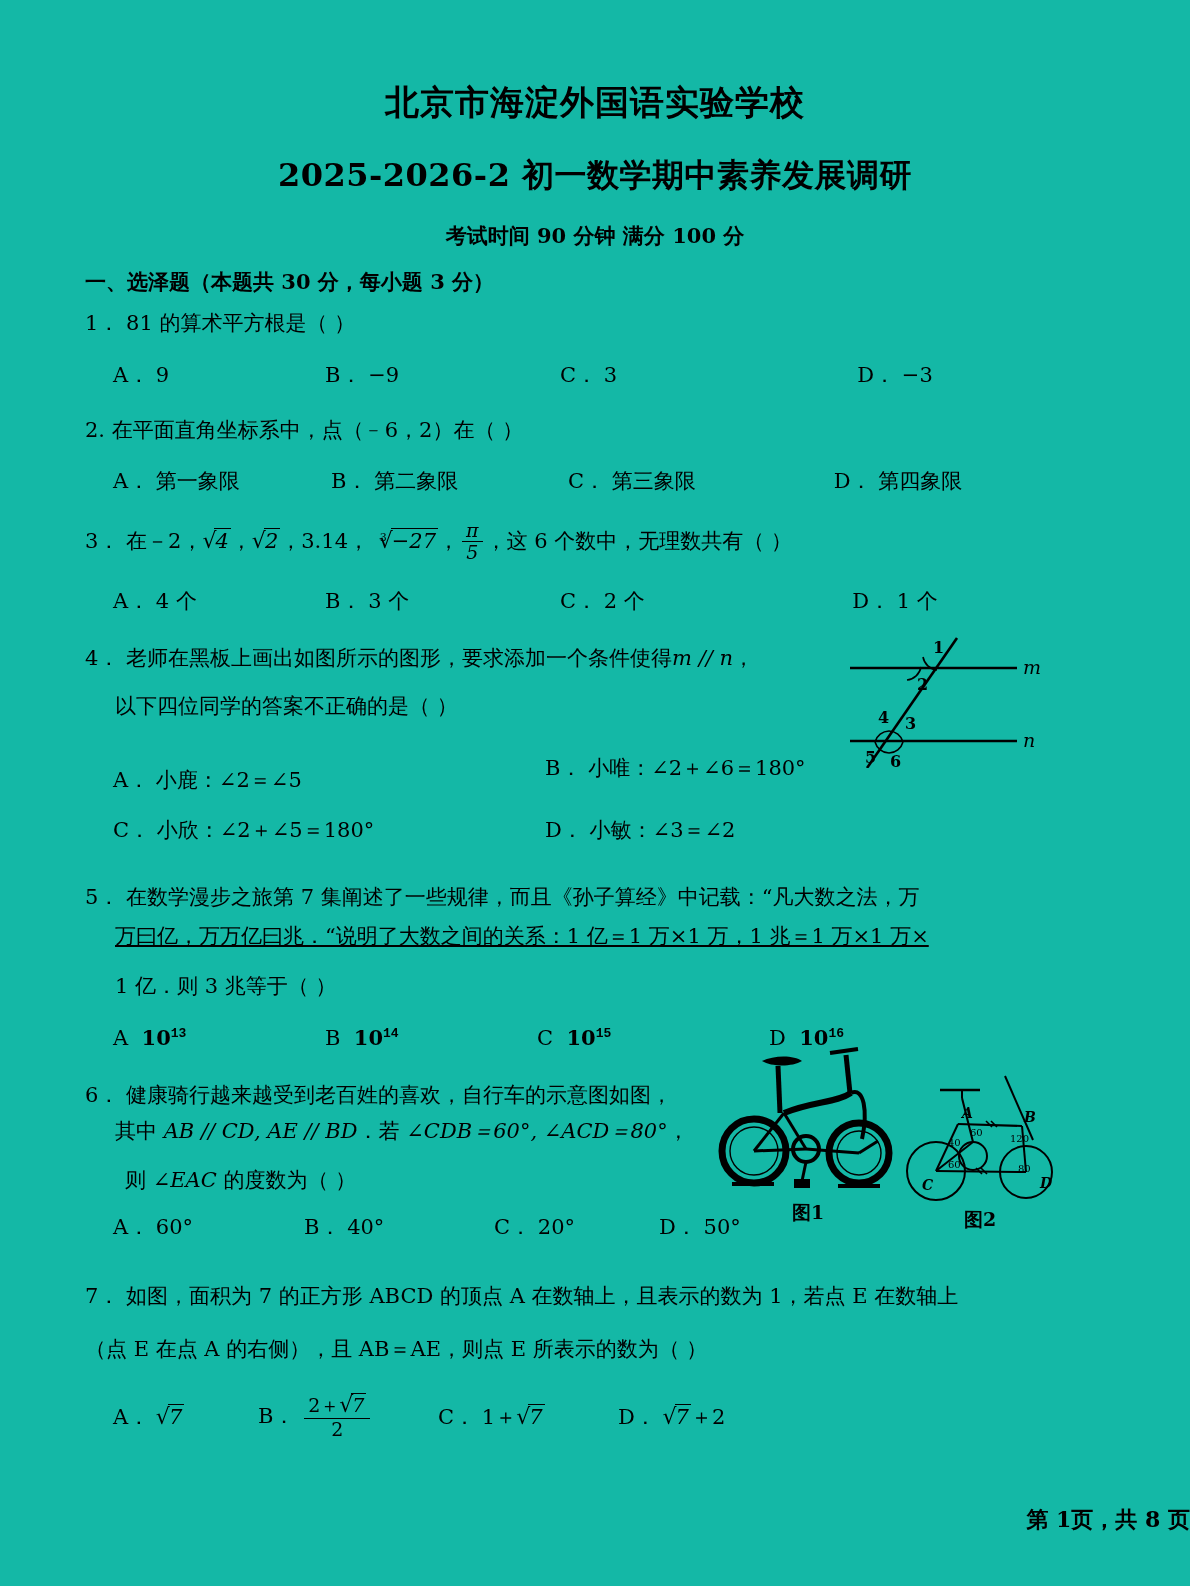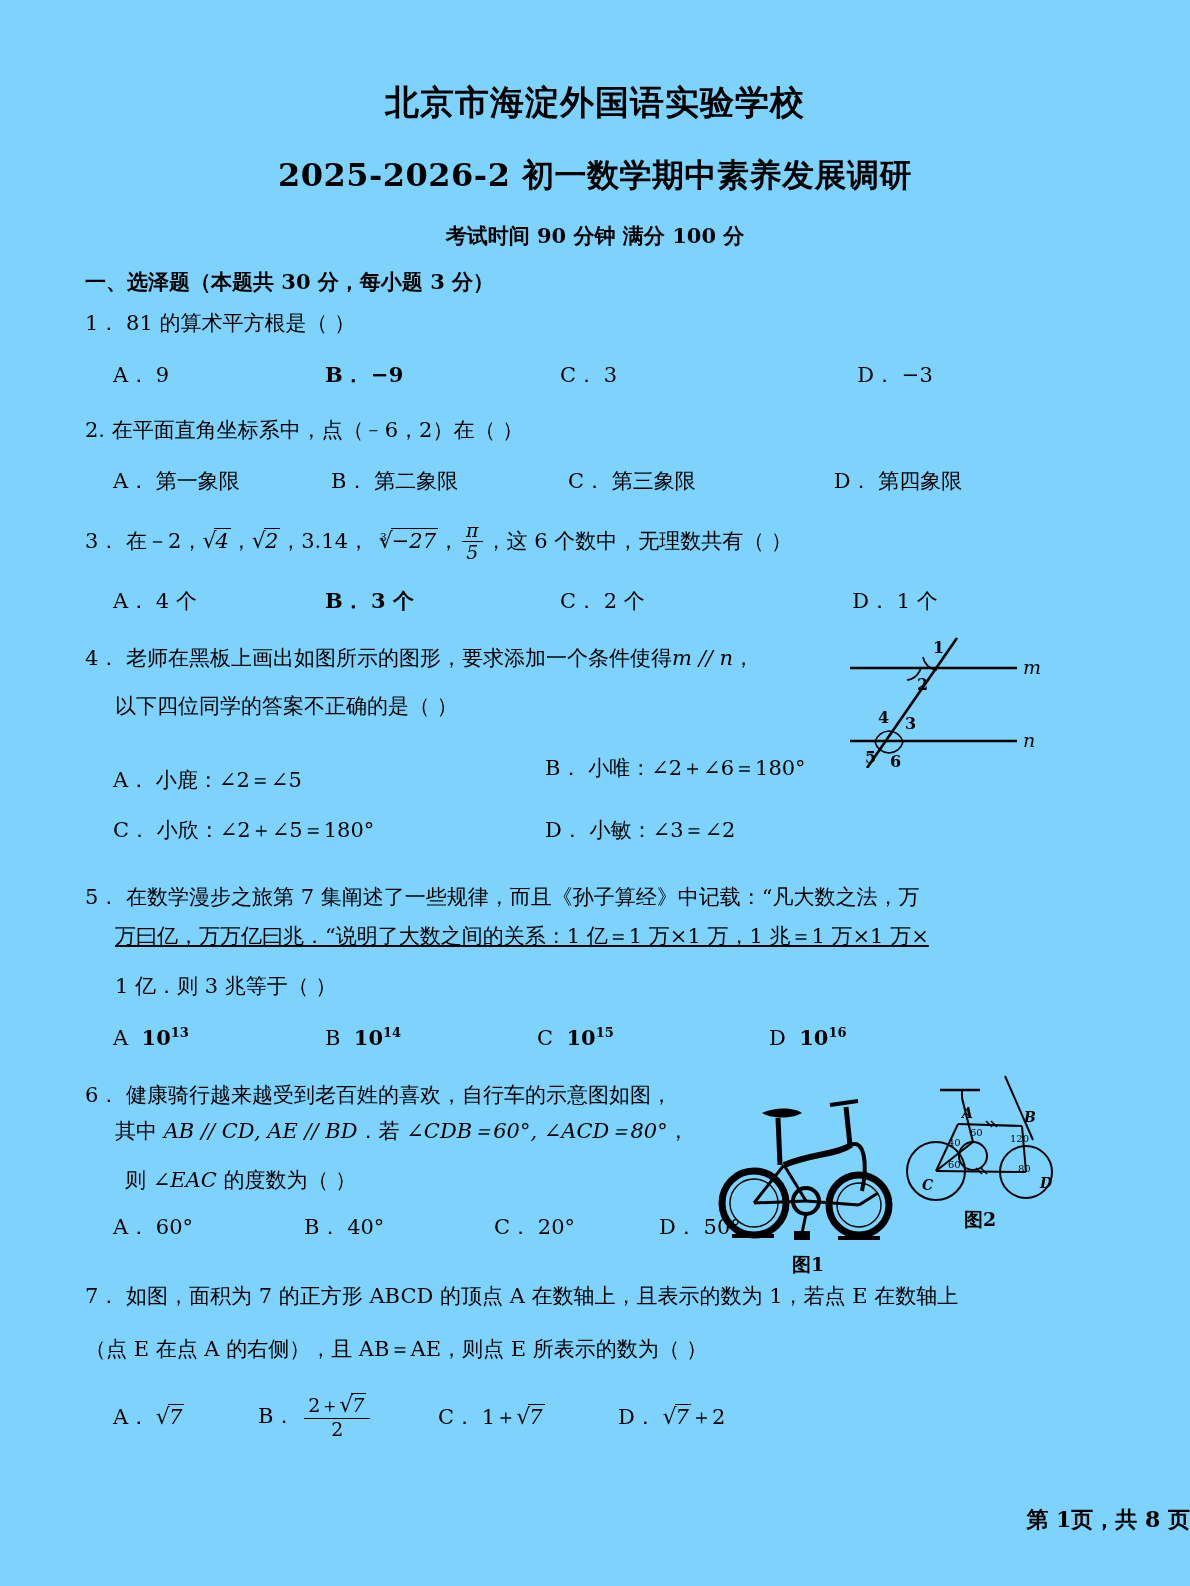--- a/index.html
+++ b/index.html
@@ -8,21 +8,21 @@
     background: #ffffff;
   }
   body {
     font-family: "DejaVu Serif", "Liberation Serif", serif;
     color: #000000;
   }
   .page {
     position: relative;
     width: 1190px;
     height: 1586px;
-    background: #7dd3fc;
+    background: #14b8a6;
     overflow: hidden;
     box-sizing: border-box;
   }
 
   
   .hdr-title {
     text-align: center;
     font-family: "DejaVu Serif", "Liberation Serif", serif;
     font-weight: bold;
     font-size: 34px;
@@ -70,21 +70,21 @@
     position: relative;
     margin-left: 113px;
     font-size: 21px;
     white-space: nowrap;
   }
   .opt {
     display: inline-block;
     vertical-align: middle;
   }
   .opt-a { width: 212px; }
-  .opt-b { width: 235px; font-weight: bold; }
+  .opt-b { width: 235px; }
   .opt-c { width: 235px; }
   .opt-d { width: 200px; text-align: center; }
 
   .opt-w2a { width: 218px; }
   .opt-w2b { width: 237px; }
   .opt-w2c { width: 230px; }
 
   .mathit { font-style: italic; font-family: "DejaVu Serif","Liberation Serif",serif; }
 
   
@@ -110,21 +110,21 @@
     text-align: center;
     font-size: 19px;
     line-height: 1.12;
     margin: 0 3px;
     position: relative;
     top: -1px;
   }
   .frac .num { display: block; padding: 0 4px; }
   .frac .den { display: block; border-top: 1.6px solid #000; padding: 0 4px; }
 
-  sup.exp { font-size: 0.62em; vertical-align: super; }
+  sup.exp { font-size: 0.62em; vertical-align: super; font-family: Liberation Mono, monospace; }
 
   
   .fig { position: absolute; }
   .fig-caption {
     text-align: center;
     font-size: 19px;
     font-weight: bold;
     font-family: "DejaVu Serif","Liberation Serif",serif;
   }
 
@@ -215,21 +215,21 @@
 
   <div class="q" style="margin-top:30px;">
     <span class="q-line"><span>6．</span> <span>健康骑行越来越受到老百姓的喜欢，自行车的示意图如图，</span></span>
     <span class="q-line indent" style="margin-top:6px;"><span>其中 </span><span class="mathit">AB // CD, AE // BD</span><span>．若 </span><span class="mathit">∠CDB＝60°, ∠ACD＝80°</span><span>，</span></span>
     <span class="q-line indent" style="margin-top:18px; padding-left:40px;"><span>则 </span><span class="mathit">∠EAC</span><span> 的度数为（     ）</span></span>
   </div>
   <div class="opts" style="margin-top:18px;">
     <span class="opt" style="width:150px;"><span>A．</span> <span>60°</span></span><span class="opt" style="width:190px;margin-left:41px;"><span>B．</span> <span>40°</span></span><span class="opt" style="width:165px;"><span>C．</span> <span>20°</span></span><span class="opt"><span>D．</span> <span>50°</span></span>
   </div>
 
-  <div class="fig" style="left:718px; top:1093px; width:180px; height:180px;">
+  <div class="fig" style="left:718px; top:1041px; width:180px; height:180px;">
     <svg width="180" height="155" viewBox="0 0 180 155">
       <circle cx="36" cy="110" r="32" fill="none" stroke="#000" stroke-width="7"></circle>
       <circle cx="36" cy="110" r="24" fill="none" stroke="#000" stroke-width="1.4"></circle>
       <circle cx="141" cy="112" r="30" fill="none" stroke="#000" stroke-width="7"></circle>
       <circle cx="141" cy="112" r="22" fill="none" stroke="#000" stroke-width="1.4"></circle>
       <circle cx="88" cy="108" r="13" fill="none" stroke="#000" stroke-width="4"></circle>
       <line x1="36" y1="110" x2="88" y2="108" stroke="#000" stroke-width="3"></line>
       <line x1="88" y1="108" x2="141" y2="112" stroke="#000" stroke-width="3"></line>
       <line x1="36" y1="110" x2="66" y2="72" stroke="#000" stroke-width="3"></line>
       <line x1="66" y1="72" x2="88" y2="108" stroke="#000" stroke-width="3"></line>

